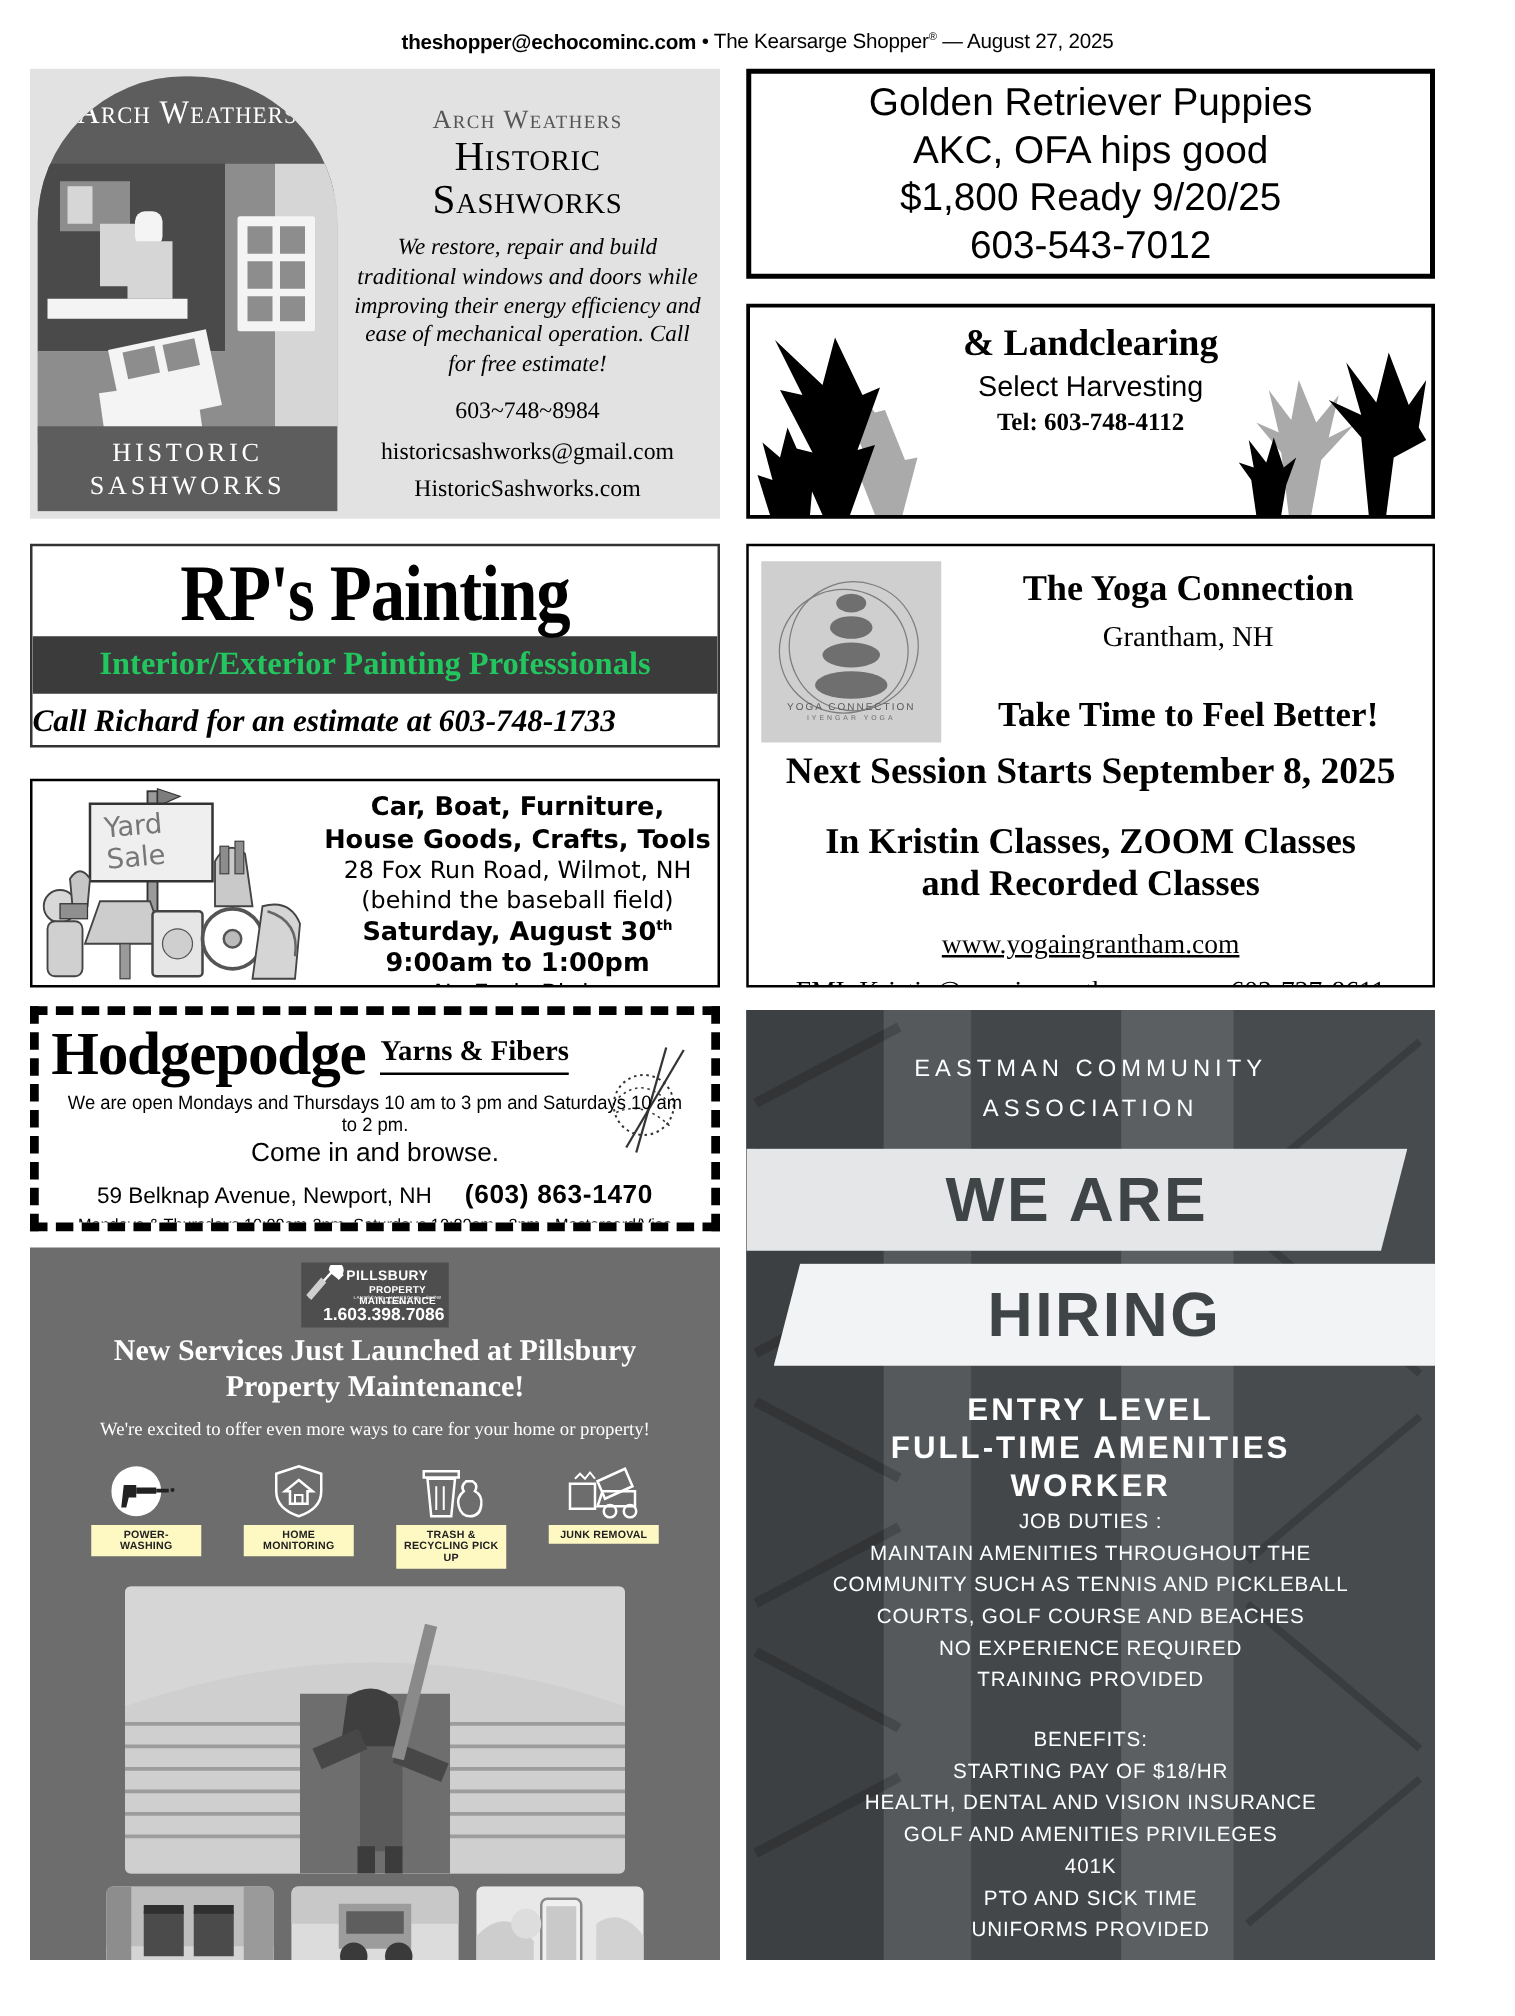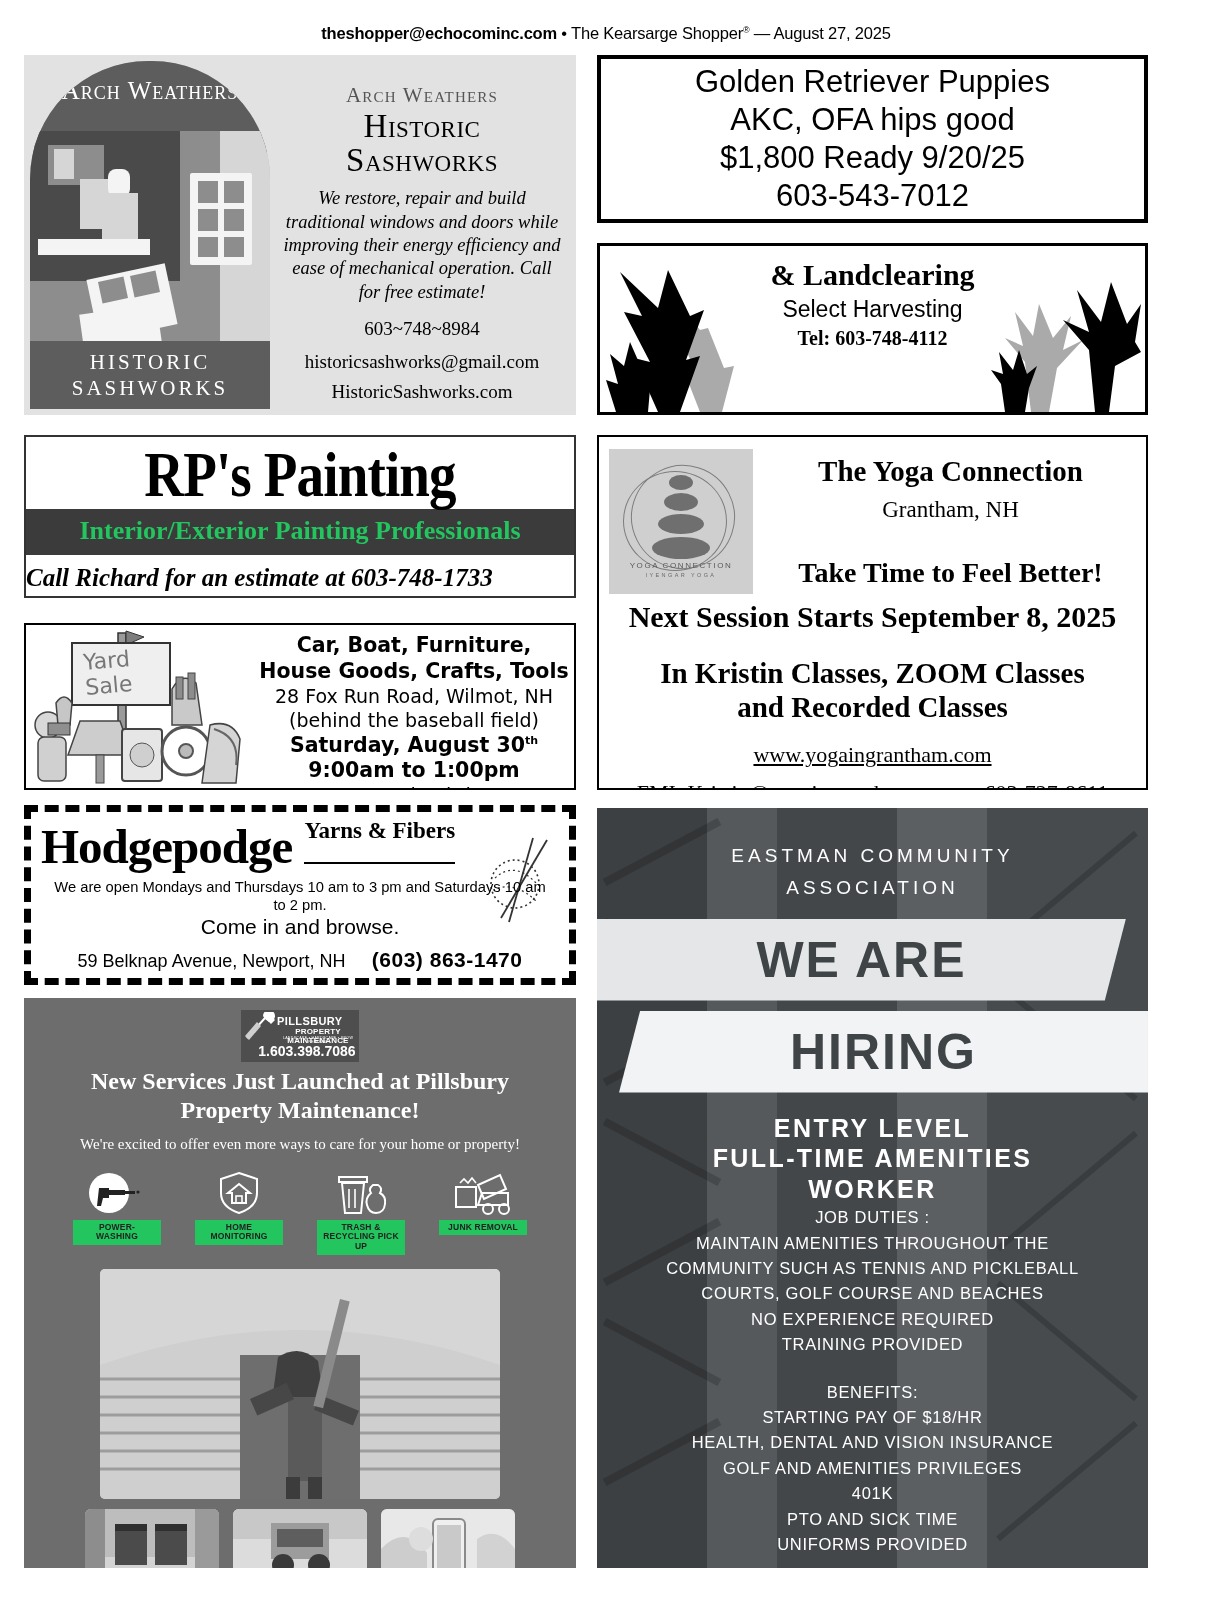--- a/index.html
+++ b/index.html
@@ -171,21 +171,21 @@
     border: 7px dashed #000; background: #fff; padding: 6px 10px;
     position: absolute; overflow: hidden;
   }
   .hodge-title { display: flex; align-items: flex-end; }
   .hodge-title .name {
     font-family: "Liberation Serif", serif; font-weight: bold; font-size: 49px;
     line-height: 1.0; letter-spacing: -1px;
   }
   .hodge-title .sub {
     font-family: "Liberation Serif", serif; font-weight: bold; font-size: 23px;
-    border-bottom: 2px solid #000; margin: 0 0 7px 12px; padding-bottom: 18px;
+    border-bottom: 2px solid #000; margin: 0 0 7px 12px; padding-bottom: 4px;
   }
   .hodge-l1 {
     font-size: 15.5px; text-align: center; margin-top: 7px; transform: scaleX(0.95);
   }
   .hodge-l2 { font-size: 21px; text-align: center; margin-top: 1px; }
   .hodge-l3 { margin-top: 9px; text-align: center; }
   .hodge-l3 .addr { font-size: 18px; }
   .hodge-l3 .tel  { font-size: 21px; font-weight: bold; letter-spacing: 0.5px; margin-left: 22px; }
   .hodge-l4 { font-size: 13px; text-align: center; margin-top: 4px; }
   .hodge-yarn { position: absolute; right: 16px; top: 24px; width: 72px; height: 90px; }
@@ -205,21 +205,21 @@
   .pill-logo .pl4 { position: absolute; left: 0; top: 33px; width: 132px; text-align: center; font-size: 14px; font-weight: bold; }
   .pill-head {
     font-family: "Liberation Serif", serif; font-weight: bold; font-size: 24px;
     line-height: 1.2; margin-top: 5px;
   }
   .pill-sub { font-family: "Liberation Serif", serif; font-size: 15px; margin-top: 11px; }
   .pill-icons { display: flex; justify-content: center; gap: 34px; margin-top: 18px; }
   .pill-icon { width: 88px; }
   .pill-icon .glyph { height: 44px; display: flex; align-items: center; justify-content: center; }
   .pill-icon .lbl {
-    background: #22c55e; color: #222; font-size: 8.5px; font-weight: bold;
+    background: #fef9c3; color: #222; font-size: 8.5px; font-weight: bold;
     line-height: 1.15; padding: 3px 2px; margin-top: 5px; letter-spacing: .2px;
   }
   .pill-hero {
     width: 400px; height: 230px; margin: 14px auto 0; background: #8c8c8c;
     border-radius: 5px; position: relative; overflow: hidden;
   }
   .pill-thumbs { display: flex; justify-content: center; gap: 14px; margin-top: 10px; }
   .pill-thumb { width: 134px; height: 78px; border-radius: 6px; overflow: hidden; position: relative; background: #9a9a9a; }
 
   

